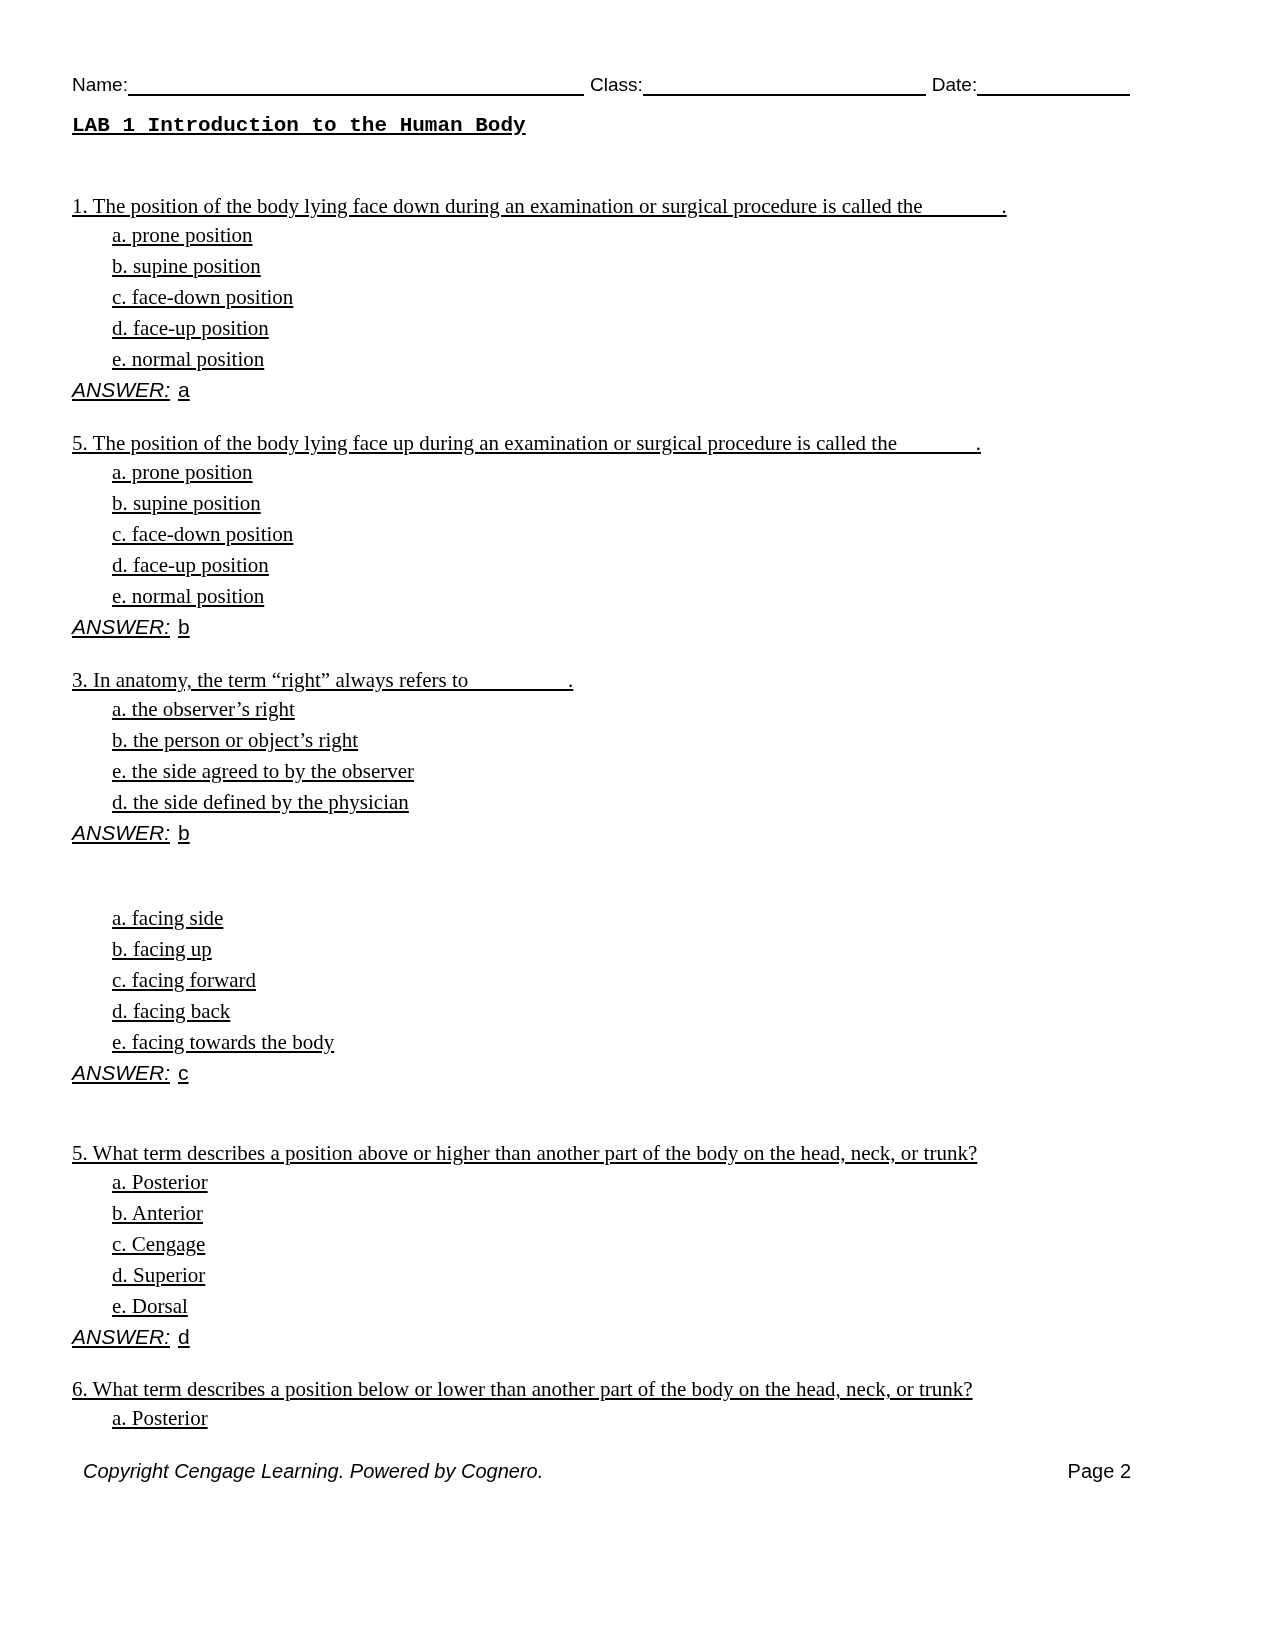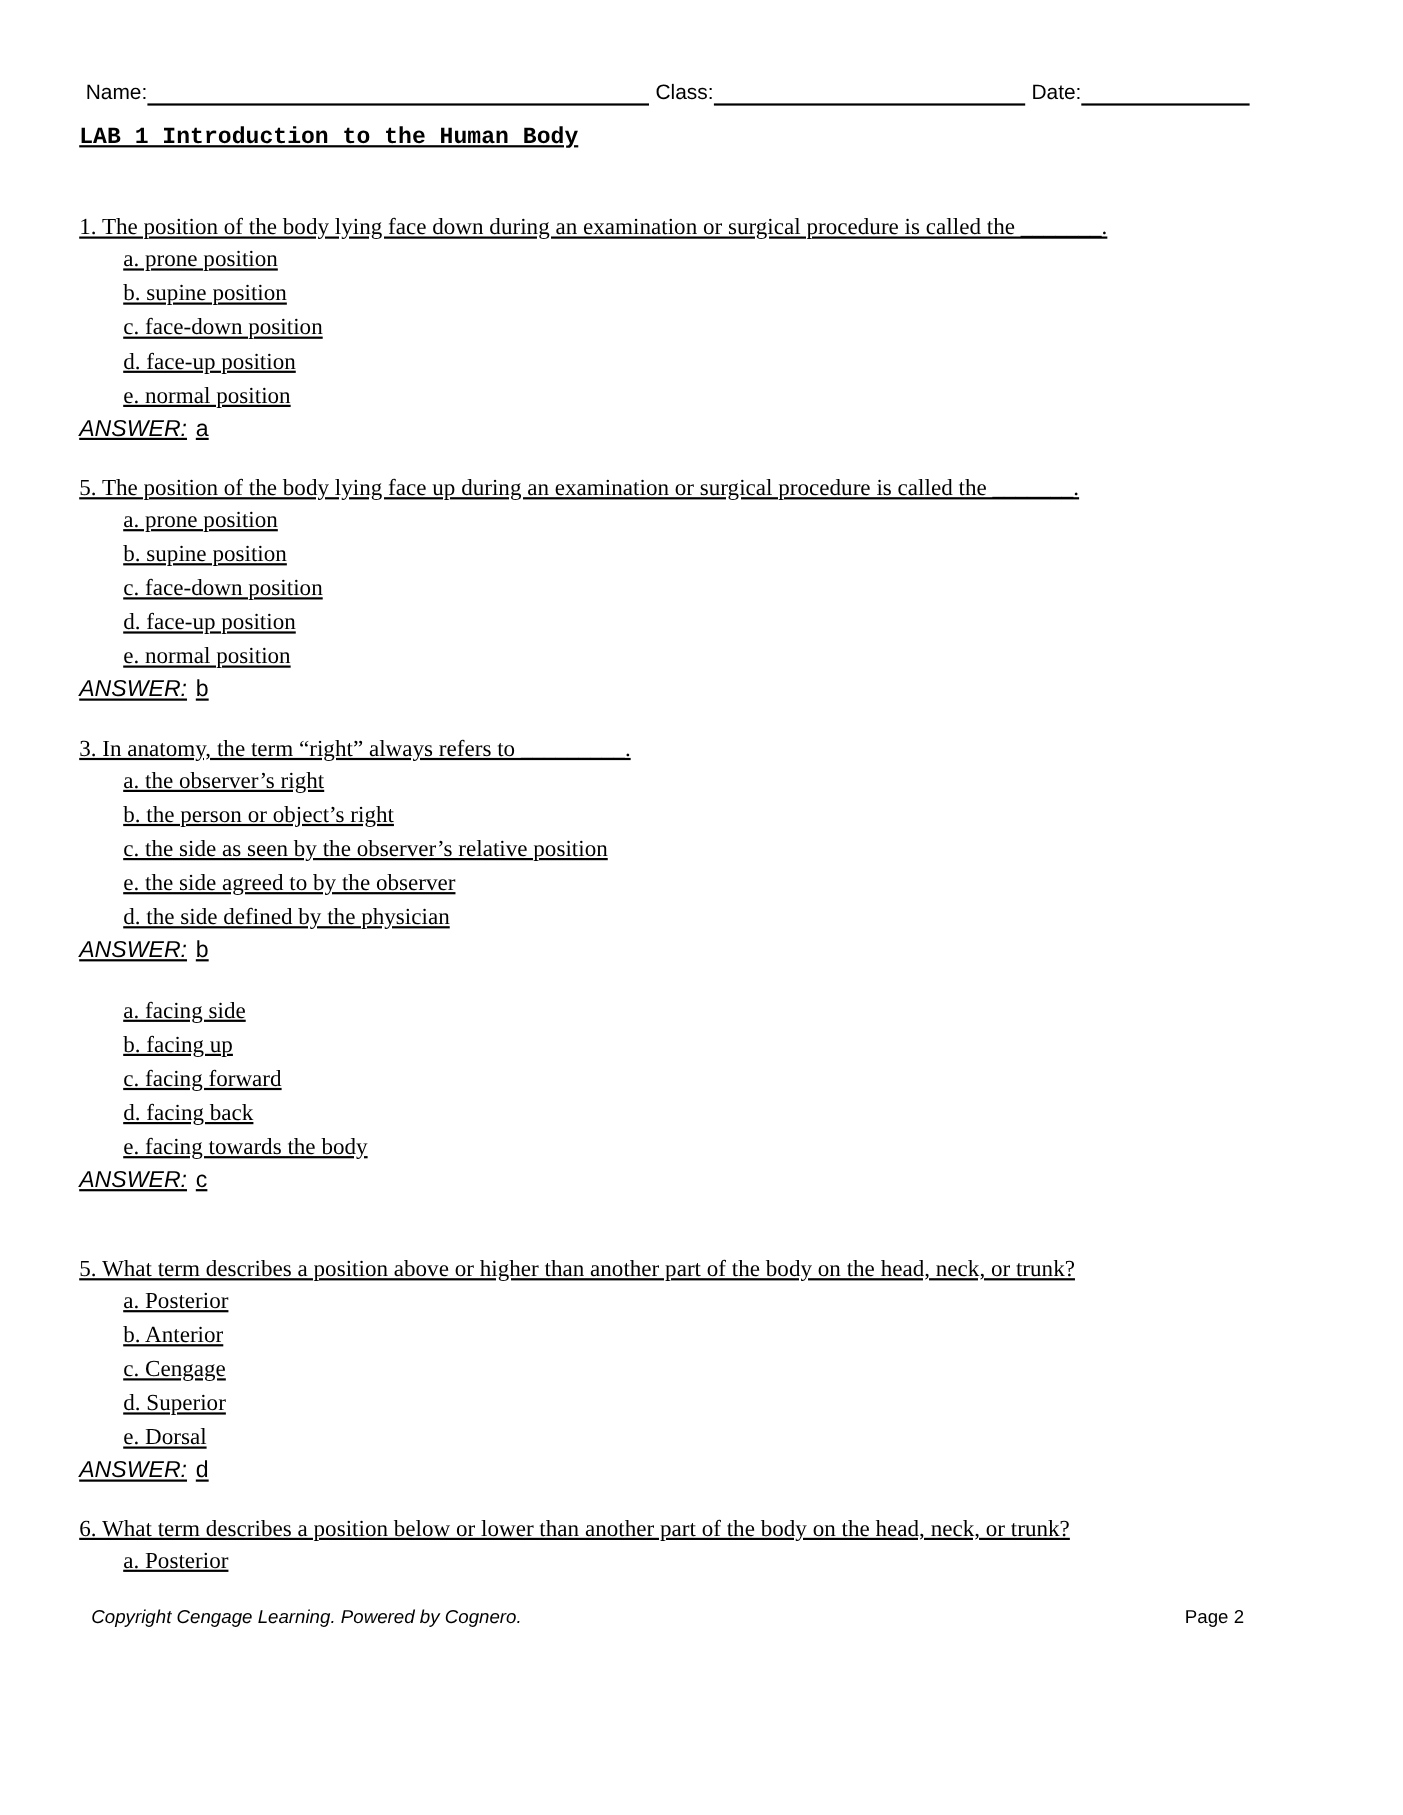--- a/index.html
+++ b/index.html
@@ -1,20 +1,20 @@
 <!DOCTYPE html>
 <html><head>
 <meta charset="utf-8">
 <style>
   html, body { margin: 0; padding: 0; background: #ffffff; }
   body { width: 1275px; height: 1650px; position: relative; overflow: hidden; color: #000; }
   .header-line {
     position: absolute; left: 72px; top: 70px; width: 1070px; height: 26px;
     font-family: "Liberation Sans", sans-serif; font-size: 19px;
-    display: flex; align-items: flex-end; white-space: nowrap; justify-content: center;
+    display: flex; align-items: flex-end; white-space: nowrap;
   }
   .blank { display: inline-block; border-bottom: 2px solid #000; height: 18px; margin-right: 6px; }
   .blank.name { width: 456px; }
   .blank.class { width: 283px; }
   .blank.date { width: 153px; margin-right: 0; }
   .title {
     position: absolute; left: 72px; top: 114px;
     font-family: Liberation Mono, monospace; font-size: 21px; font-weight: bold;
     text-decoration: underline;
   }
@@ -25,21 +25,21 @@
   .q-option {
     font-family: "Liberation Serif", serif; font-size: 21px; line-height: 31px; height: 31px;
     padding-left: 40px; white-space: nowrap;
   }
   .q-answer {
     font-family: "Liberation Sans", sans-serif; font-size: 21px; line-height: 30px; height: 30px; white-space: nowrap;
   }
   .q-answer .ans-label { font-style: italic; margin-right: 8px; }
   .footer {
     position: absolute; left: 83px; top: 1460px; width: 1048px;
-    font-family: "Liberation Sans", sans-serif; font-size: 17px;
+    font-family: "Liberation Sans", sans-serif; font-size: 20px;
     display: flex; justify-content: space-between;
   }
   .footer .copyright { font-style: italic; }
 </style>
 </head>
 <body>
 
 <div class="header-line">
   <span>Name:</span>
   <span class="blank name"></span>
@@ -72,21 +72,20 @@
   <div class="q-option">e. normal position</div>
   <div class="q-answer">
     <span class="ans-label">ANSWER:</span><span>b</span>
   </div>
 </div>
 
 <div class="question" style="top:667px;">
   <div class="q-stem">3. In anatomy, the term “right” always refers to _________.</div>
   <div class="q-option">a. the observer’s right</div>
   <div class="q-option">b. the person or object’s right</div>
-  <div class="q-option">c. the side as seen by the observer’s relative position</div>
   <div class="q-option">e. the side agreed to by the observer</div>
   <div class="q-option">d. the side defined by the physician</div>
   <div class="q-answer">
     <span class="ans-label">ANSWER:</span><span>b</span>
   </div>
 </div>
 
 <div class="question" style="top:903px;">
   <div class="q-option">a. facing side</div>
   <div class="q-option">b. facing up</div>

